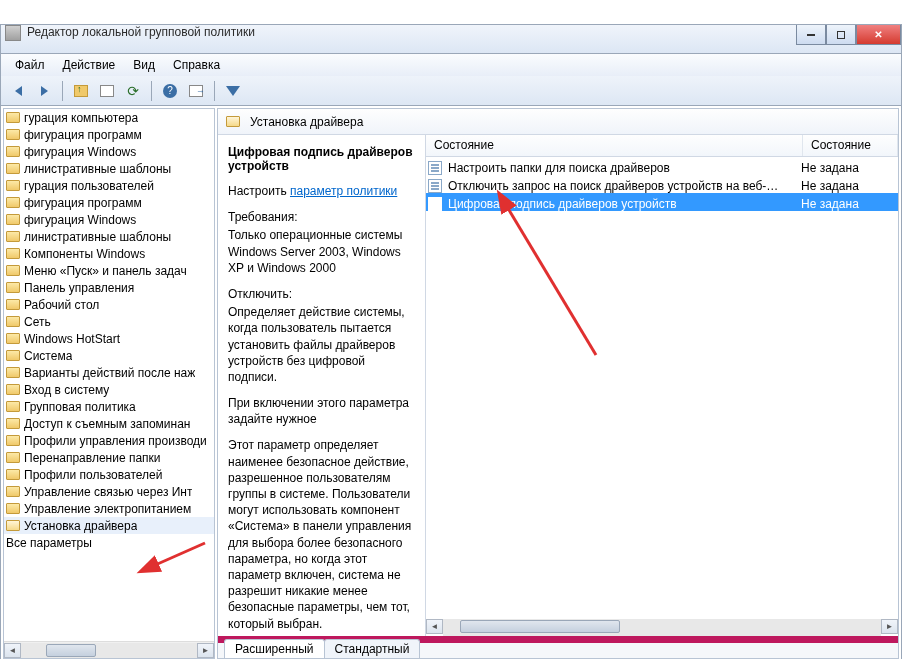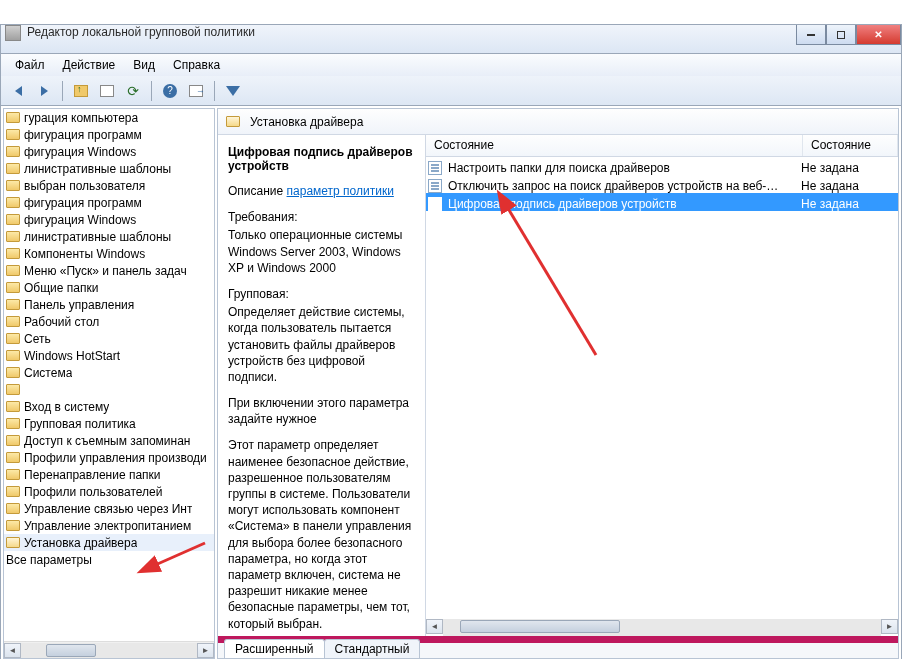--- a/index.html
+++ b/index.html
@@ -163,21 +163,21 @@
         <div class="tree-item">
           <span class="folder-icon"></span>
           <span class="label">фигурация Windows</span>
         </div>
         <div class="tree-item">
           <span class="folder-icon"></span>
           <span class="label">линистративные шаблоны</span>
         </div>
         <div class="tree-item">
           <span class="folder-icon"></span>
-          <span class="label">выбран пользователя</span>
+          <span class="label">гурация пользователей</span>
         </div>
         <div class="tree-item">
           <span class="folder-icon"></span>
           <span class="label">фигурация программ</span>
         </div>
         <div class="tree-item">
           <span class="folder-icon"></span>
           <span class="label">фигурация Windows</span>
         </div>
         <div class="tree-item">
@@ -187,44 +187,41 @@
         <div class="tree-item">
           <span class="folder-icon"></span>
           <span class="label">Компоненты Windows</span>
         </div>
         <div class="tree-item">
           <span class="folder-icon"></span>
           <span class="label">Меню «Пуск» и панель задач</span>
         </div>
         <div class="tree-item">
           <span class="folder-icon"></span>
-          <span class="label">Общие папки</span>
-        </div>
-        <div class="tree-item">
-          <span class="folder-icon"></span>
           <span class="label">Панель управления</span>
         </div>
         <div class="tree-item">
           <span class="folder-icon"></span>
           <span class="label">Рабочий стол</span>
         </div>
         <div class="tree-item">
           <span class="folder-icon"></span>
           <span class="label">Сеть</span>
         </div>
         <div class="tree-item">
           <span class="folder-icon"></span>
           <span class="label">Windows HotStart</span>
         </div>
         <div class="tree-item">
           <span class="folder-icon"></span>
           <span class="label">Система</span>
         </div>
         <div class="tree-item">
           <span class="folder-icon"></span>
+          <span class="label">Варианты действий после наж</span>
         </div>
         <div class="tree-item">
           <span class="folder-icon"></span>
           <span class="label">Вход в систему</span>
         </div>
         <div class="tree-item">
           <span class="folder-icon"></span>
           <span class="label">Групповая политика</span>
         </div>
         <div class="tree-item">
@@ -271,25 +268,25 @@
   <div class="content-pane">
     <div class="content-header">
       <span class="folder-icon open"></span>
       <span class="label">Установка драйвера</span>
     </div>
     <div class="content-body">
 
       <div class="detail-pane">
         <h3>Цифровая подпись драйверов устройств</h3>
         <p>
-          <span>Описание </span><span class="edit-link">параметр политики</span>
+          <span>Настроить </span><span class="edit-link">параметр политики</span>
         </p>
         <p class="section-label">Требования:</p>
         <p class="desc">Только операционные системы Windows Server 2003, Windows XP и Windows 2000</p>
-        <p class="section-label">Групповая:</p>
+        <p class="section-label">Отключить:</p>
         <p class="desc">Определяет действие системы, когда пользователь пытается установить файлы драйверов устройств без цифровой подписи.</p>
         <p class="desc">При включении этого параметра задайте нужное</p>
         <p class="desc">Этот параметр определяет наименее безопасное действие, разрешенное пользователям группы в системе. Пользователи могут использовать компонент «Система» в панели управления для выбора более безопасного параметра, но когда этот параметр включен, система не разрешит никакие менее безопасные параметры, чем тот, который выбран.</p>
       </div>
 
       <div class="list-pane">
         <div class="list-header">
           <div class="col col1">Состояние</div>
           <div class="col col2">Состояние</div>
         </div>

